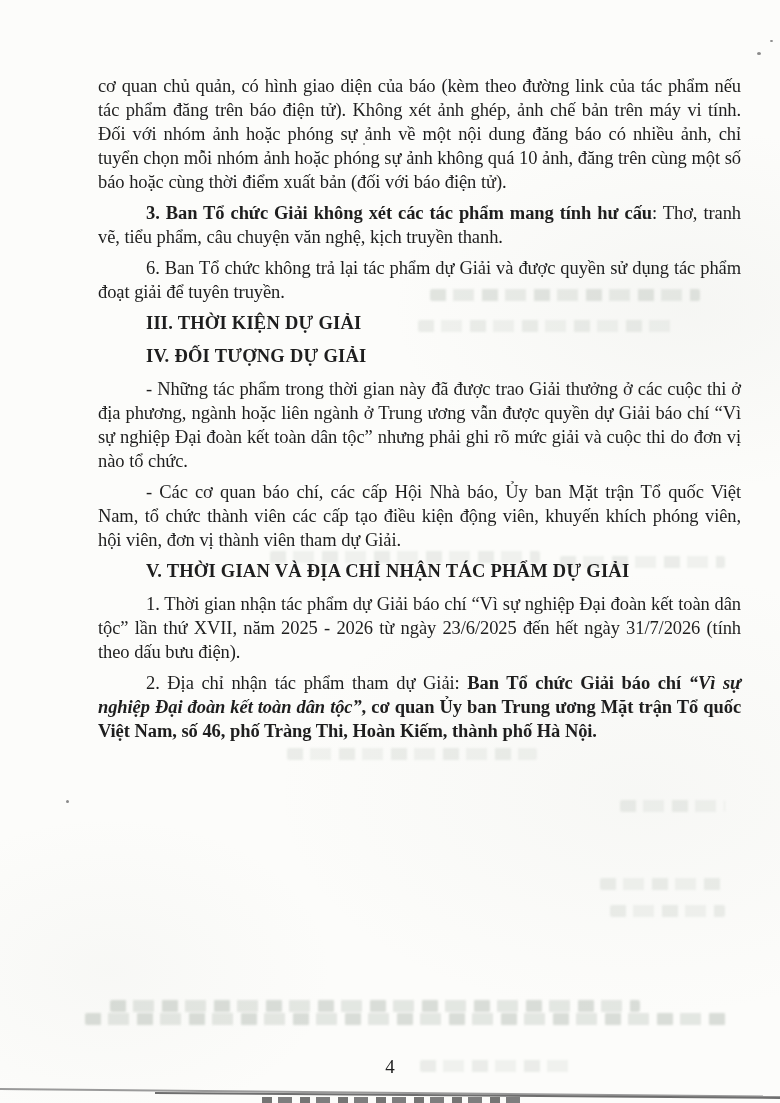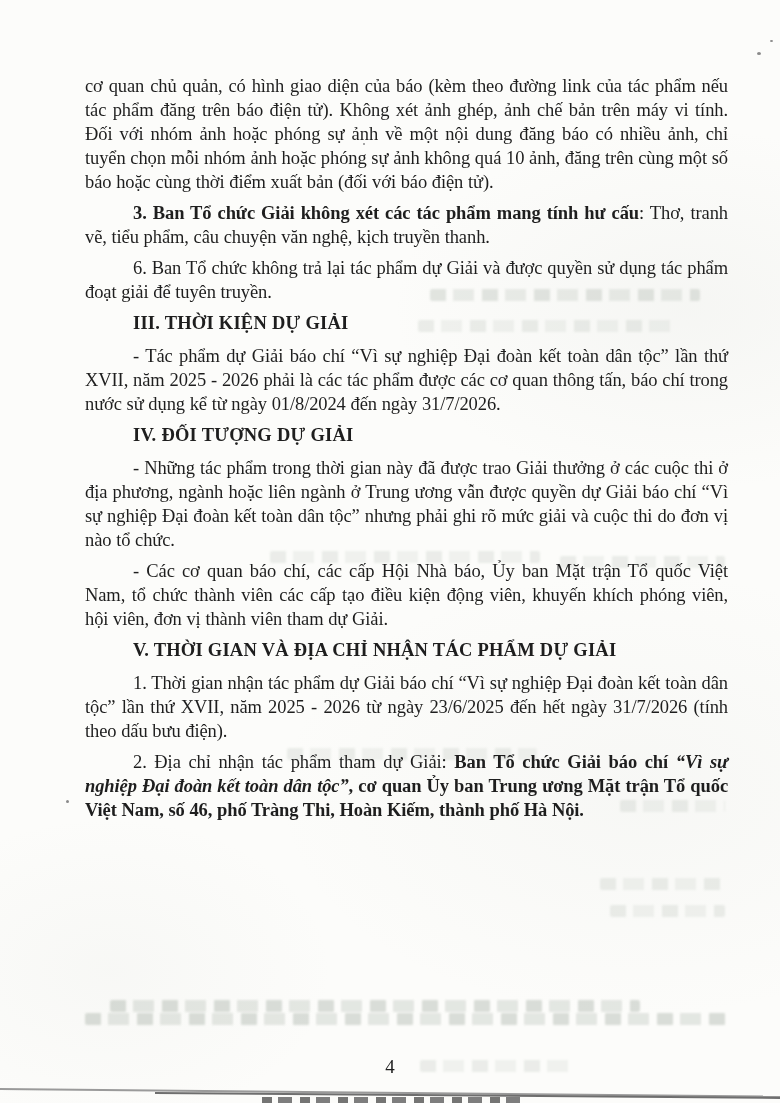--- a/index.html
+++ b/index.html
@@ -14,21 +14,21 @@
   
   body::before {
     content:"";
     position:absolute; inset:0; z-index:0;
     background:
       radial-gradient(420px 260px at 88% 28%, rgba(188,193,186,.10), transparent 70%),
       radial-gradient(520px 320px at 82% 72%, rgba(188,193,186,.08), transparent 70%),
       radial-gradient(320px 220px at 14% 88%, rgba(188,193,186,.07), transparent 70%);
   }
   .content {
-    position:absolute; left:85px; top:74px; width:643px; z-index:2;
+    position:absolute; left:98px; top:74px; width:643px; z-index:2;
   }
   .para {
     font-size:18.5px;
     line-height:24px;
     text-align:justify;
     text-indent:48px;
     margin-bottom:7px;
     letter-spacing:-0.1px;
     word-spacing:0.2px;
   }
@@ -86,21 +86,20 @@
 <div class="content">
 
   <p class="para cont"><span>cơ quan chủ quản, có hình giao diện của báo (kèm theo đường link của tác phẩm nếu tác phẩm đăng trên báo điện tử). Không xét ảnh ghép, ảnh chế bản trên máy vi tính. Đối với nhóm ảnh hoặc phóng sự ảnh về một nội dung đăng báo có nhiều ảnh, chỉ tuyển chọn mỗi nhóm ảnh hoặc phóng sự ảnh không quá 10 ảnh, đăng trên cùng một số báo hoặc cùng thời điểm xuất bản (đối với báo điện tử).</span></p>
 
   <p class="para"><b>3. Ban Tổ chức Giải không xét các tác phẩm mang tính hư cấu</b><span>: Thơ, tranh vẽ, tiểu phẩm, câu chuyện văn nghệ, kịch truyền thanh.</span></p>
 
   <p class="para bold"><span>6. Ban Tổ chức không trả lại tác phẩm dự Giải và được quyền sử dụng tác phẩm đoạt giải để tuyên truyền.</span></p>
 
   <p class="para heading"><span>III. THỜI KIỆN DỰ GIẢI</span></p>
 
-  <p class="para"><span>- Tác phẩm dự Giải báo chí “Vì sự nghiệp Đại đoàn kết toàn dân tộc” lần thứ XVII, năm 2025 - 2026 phải là các tác phẩm được các cơ quan thông tấn, báo chí trong nước sử dụng kể từ ngày 01/8/2024 đến ngày 31/7/2026.</span></p>
 
 
   <p class="para heading"><span>IV. ĐỐI TƯỢNG DỰ GIẢI</span></p>
 
   <p class="para"><span>- Những tác phẩm trong thời gian này đã được trao Giải thưởng ở các cuộc thi ở địa phương, ngành hoặc liên ngành ở Trung ương vẫn được quyền dự Giải báo chí “Vì sự nghiệp Đại đoàn kết toàn dân tộc” nhưng phải ghi rõ mức giải và cuộc thi do đơn vị nào tổ chức.</span></p>
 
 
   <p class="para"><span>- Các cơ quan báo chí, các cấp Hội Nhà báo, Ủy ban Mặt trận Tổ quốc Việt Nam, tổ chức thành viên các cấp tạo điều kiện động viên, khuyến khích phóng viên, hội viên, đơn vị thành viên tham dự Giải.</span></p>
 
 

